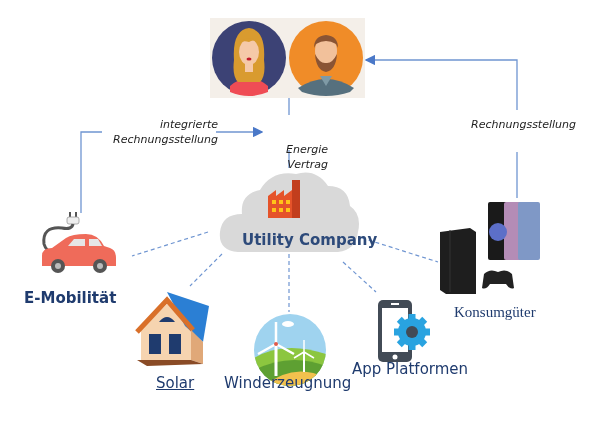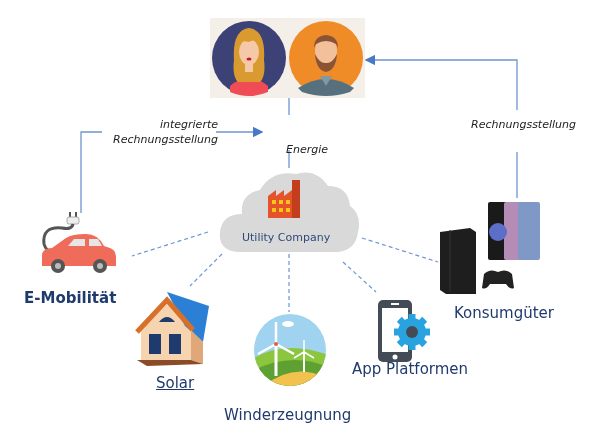--- a/index.html
+++ b/index.html
@@ -1,21 +1,21 @@
 <!DOCTYPE html>
 <html><head>
 <meta charset="utf-8">
 <style>
   html, body { margin:0; padding:0; background:#ffffff; }
   body { width:600px; height:423px; position:relative; overflow:hidden; font-family:"DejaVu Sans", sans-serif; }
   .abs { position:absolute; }
   svg.lines { position:absolute; left:0; top:0; }
   .note { position:absolute; font-style:italic; font-size:11px; color:#222; text-align:right; line-height:15px; font-family:"DejaVu Sans", sans-serif; }
   .lbl { position:absolute; font-size:15px; color:#1f3b6e; font-family:"DejaVu Sans", sans-serif; white-space:nowrap; }
-  .cloud-label { position:absolute; font-size:11px; color:#2d4a7a; font-family:"DejaVu Sans", sans-serif; white-space:nowrap; }
+  .cloud-label { position:absolute; font-size:15px; color:#2d4a7a; font-family:"DejaVu Sans", sans-serif; white-space:nowrap;font-weight:bold; }
 </style>
 </head>
 <body>
 
 <svg class="lines" width="600" height="423">
   <defs>
     <marker id="arr" markerWidth="8" markerHeight="8" refX="7" refY="4" orient="auto">
       <path d="M0,0 L8,4 L0,8 z" fill="#4a78c8"></path>
     </marker>
   </defs>
@@ -53,20 +53,21 @@
       <path d="M110,58 L116,68 L122,58 z" fill="#7f9aa6"></path>
       <ellipse cx="116" cy="33" rx="11" ry="14" fill="#f2c19b"></ellipse>
       <path d="M105,36 Q106,52 116,54 Q126,52 127,36 Q122,46 116,45 Q110,46 105,36 z" fill="#8a5434"></path>
       <path d="M104,30 Q104,18 116,17 Q128,18 128,30 L126,26 Q116,20 106,26 z" fill="#8a5434"></path>
     </g>
   </svg>
 </div>
 
 <div class="note" style="left:250px;top:117px;width:78px;margin-top:25px;">
   <div>Energie</div>
+  <div>Vertrag</div>
 </div>
 <div class="note" style="left:100px;top:117px;width:118px;">
   <div>integrierte</div>
   <div>Rechnungsstellung</div>
 </div>
 <div class="note" style="left:458px;top:117px;width:118px;">
   <div>Rechnungsstellung</div>
 </div>
 
 <div class="abs" style="left:216px;top:164px;width:146px;height:94px;">
@@ -124,21 +125,21 @@
     <path d="M0,56 Q36,38 72,52 L72,72 L0,72 z" fill="#5ea032"></path>
     <path d="M10,72 Q40,48 72,64 L72,72 z" fill="#f2c14e"></path>
     <line x1="22" y1="30" x2="22" y2="62" stroke="#fff" stroke-width="3"></line>
     <path d="M22,30 L22,8 M22,30 L4,40 M22,30 L40,40" stroke="#fff" stroke-width="2.5"></path>
     <circle cx="22" cy="30" r="2" fill="#e05a4a"></circle>
     <line x1="50" y1="38" x2="50" y2="58" stroke="#fff" stroke-width="2"></line>
     <path d="M50,38 L50,26 M50,38 L40,44 M50,38 L60,44" stroke="#fff" stroke-width="1.5"></path>
     <ellipse cx="34" cy="10" rx="6" ry="3" fill="#fff"></ellipse>
   </g>
 </svg>
-<div class="lbl" style="left:224px;top:406px;">Winderzeugnung</div>
+<div class="lbl" style="left:224px;top:374px;">Winderzeugnung</div>
 
 <svg class="abs" style="left:376px;top:298px;" width="56" height="66">
   <rect x="2" y="2" width="34" height="62" rx="5" fill="#424b56"></rect>
   <rect x="6" y="10" width="26" height="44" fill="#fff"></rect>
   <rect x="15" y="5" width="8" height="2" fill="#fff"></rect>
   <circle cx="19" cy="59" r="2.5" fill="#fff"></circle>
   <g transform="translate(36,34)">
     <circle r="14" fill="#29a3e0"></circle>
     <g fill="#29a3e0">
       <rect x="-3.5" y="-18" width="7" height="8"></rect>
@@ -157,13 +158,13 @@
 
 <svg class="abs" style="left:440px;top:200px;" width="106" height="96">
   <rect x="48" y="2" width="22" height="58" rx="2" fill="#1a1a1a"></rect>
   <rect x="64" y="2" width="18" height="58" rx="2" fill="#b48cb6"></rect>
   <rect x="78" y="2" width="22" height="58" rx="2" fill="#7f98c6"></rect>
   <circle cx="58" cy="32" r="9" fill="#5c6fc8"></circle>
   <path d="M0,32 L30,28 L36,32 L36,94 L6,94 L0,90 z" fill="#1e1e1e"></path>
   <path d="M10,30 L10,92" stroke="#333" stroke-width="1"></path>
   <path d="M44,74 Q50,68 58,72 Q66,68 72,74 L74,88 Q70,90 66,84 L50,84 Q46,90 42,88 z" fill="#222"></path>
 </svg>
-<div class="lbl" style="left:454px;top:304px;">Konsumgüter</div>
+<div class="lbl" style="left:454px;top:304px;font-family:Liberation Serif, serif;">Konsumgüter</div>
 
 </body></html>

